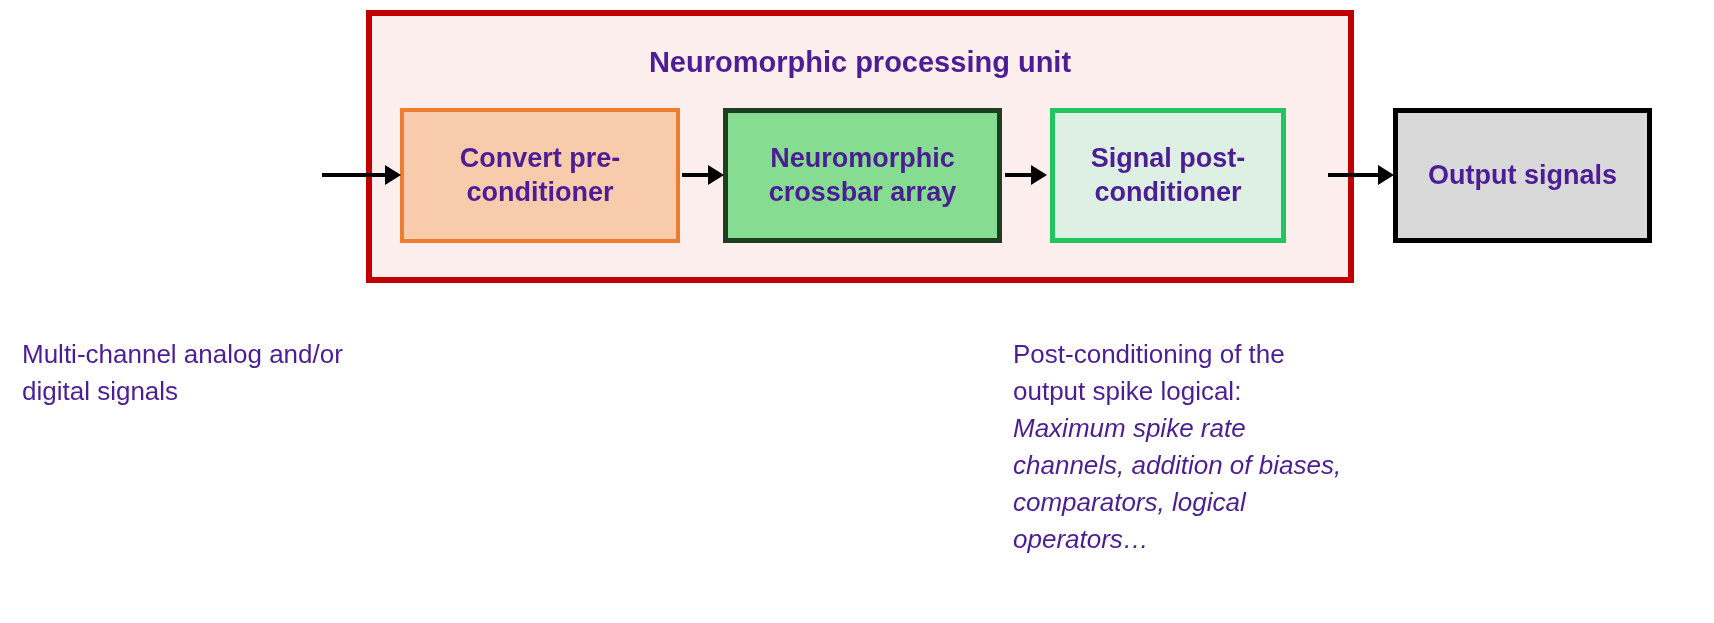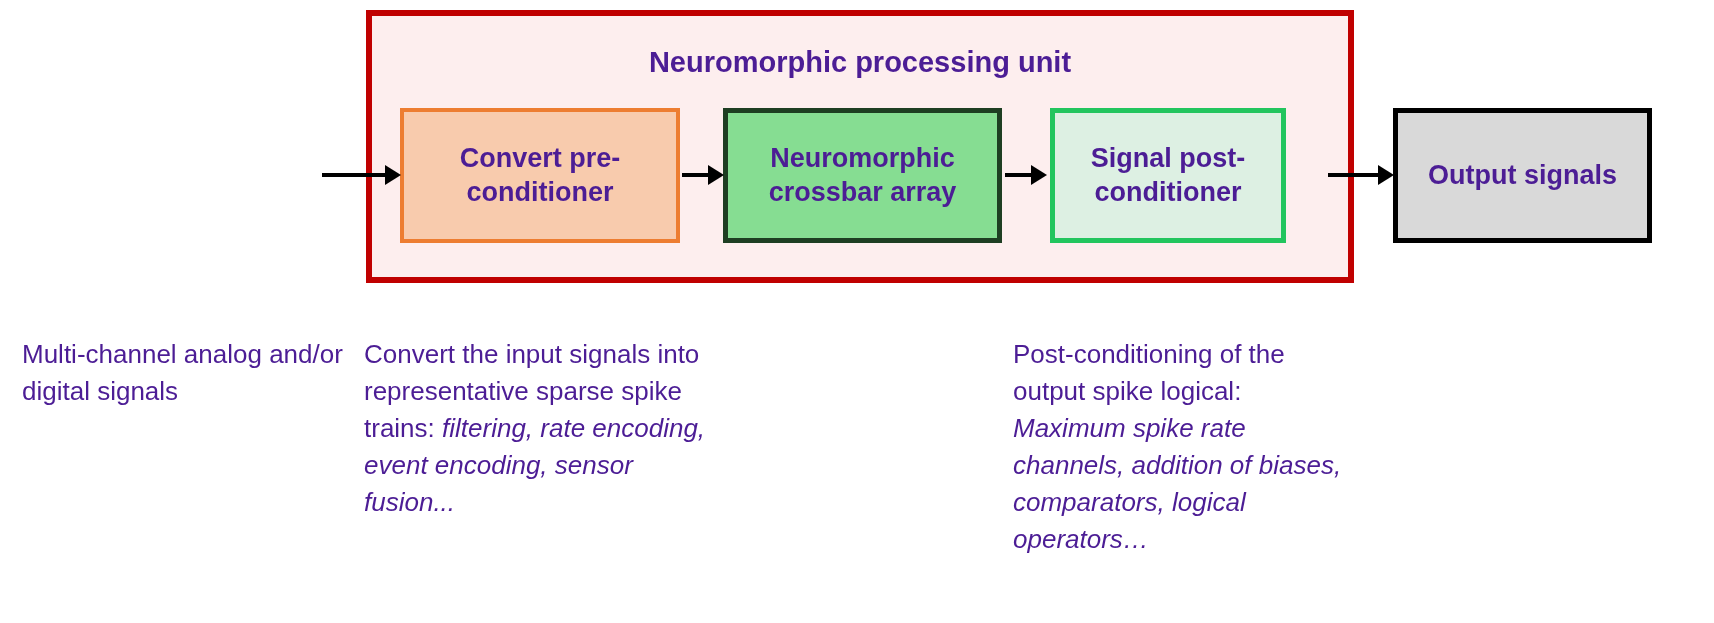--- a/index.html
+++ b/index.html
@@ -124,22 +124,19 @@
 
   <div class="arrow" id="arrow-1"></div>
   <div class="arrow" id="arrow-2"></div>
   <div class="arrow" id="arrow-3"></div>
   <div class="arrow" id="arrow-4"></div>
 
   <div class="caption" id="caption-sensor">
     <span>Multi-channel analog and/or digital signals</span><span class="it"></span>
   </div>
 
-  <div class="caption" id="caption-pre">
-    <span>Convert the input signals into representative sparse spike trains: </span><span class="it">filtering, rate encoding, event encoding, sensor fusion...</span>
-  </div>
 
   <div class="caption" id="caption-post">
     <span>Post-conditioning of the output spike logical: </span><span class="it">Maximum spike rate channels, addition of biases, comparators, logical operators…</span>
   </div>
 
 
 </div>
 
 </body></html>

